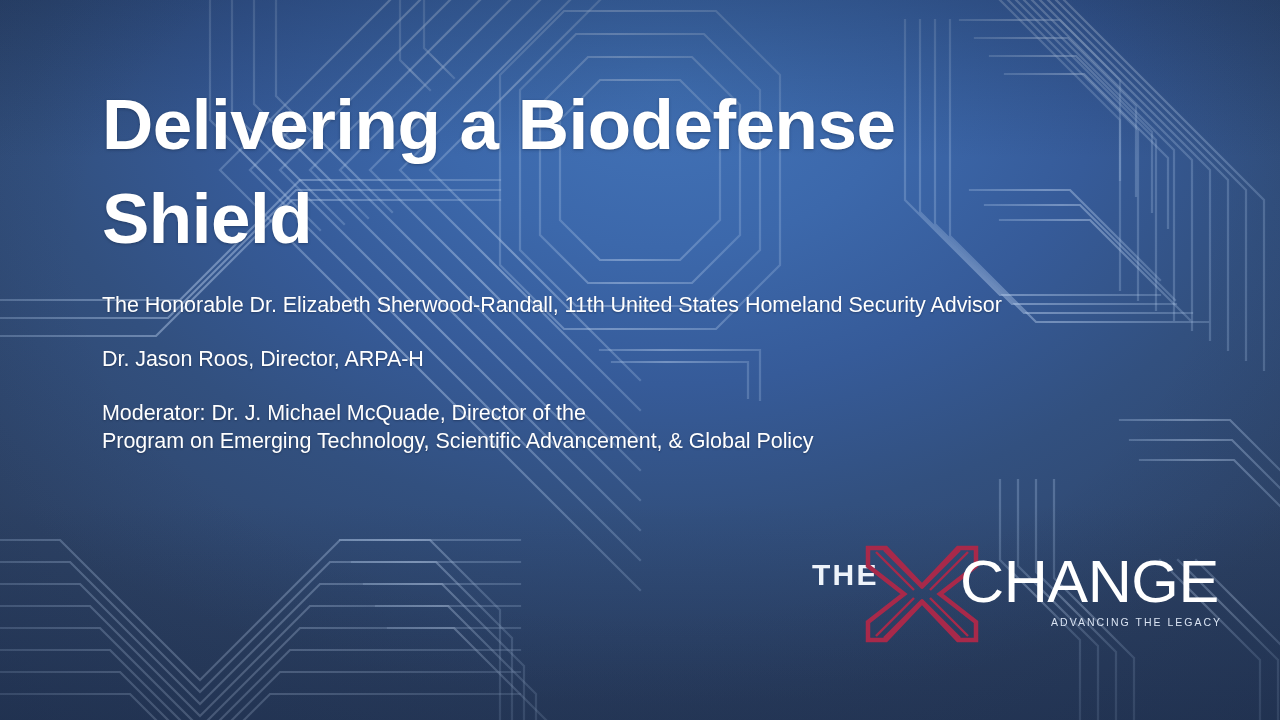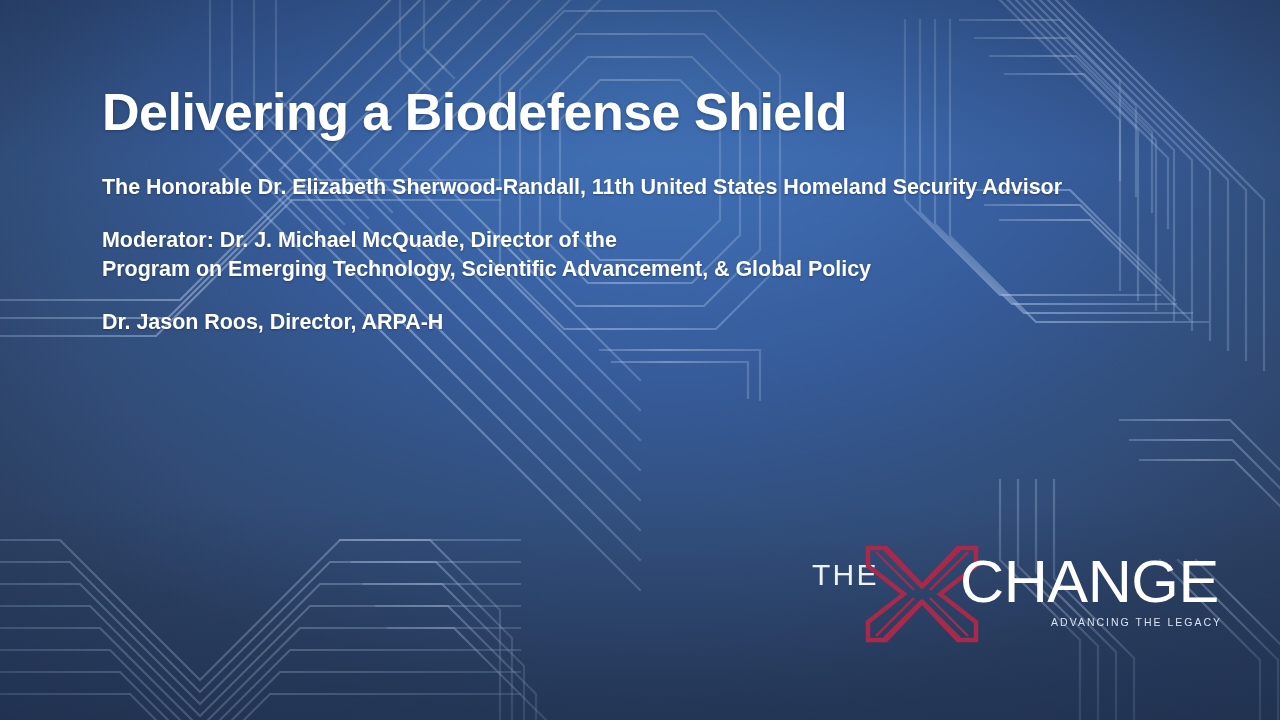--- a/index.html
+++ b/index.html
@@ -33,56 +33,56 @@
 
   
   #content {
     position:absolute;
     left:102px; top:78px;
     width:1120px;
   }
 
   #title {
     color:#ffffff;
-    font-size:52px;
+    font-size:71px;
     line-height:1.32;
     font-weight:700;
     letter-spacing:-0.5px;
     max-width:1010px;
     text-shadow:0 1px 3px rgba(14,26,48,0.38);
   }
 
   #speakers { margin-top:26px; }
 
   .speaker-line {
     color:#ffffff;
     font-size:21.5px;
     line-height:1.33;
-    font-weight:700;
+    font-weight:400;
     letter-spacing:-0.05px;
     margin-bottom:25px;
     text-shadow:0 1px 2px rgba(14,26,48,0.40);
     white-space:pre-line;
   }
   .speaker-line:last-child { margin-bottom:0; }
 
   
   #logo {
     position:absolute;
     left:812px; top:552px;
     width:412px; height:104px;
   }
   #logo-row {
     position:absolute; left:0; top:6px;
     display:flex; align-items:center;
   }
   #logo-the {
     color:#eef3fa;
     font-size:30px;
-    font-weight:400;
+    font-weight:700;
     letter-spacing:2.2px;
     line-height:1;
     position:relative; top:2px;
   }
   #logo-x {
     position:absolute;
     left:44px; top:-10px;
     width:132px; height:104px;
   }
   #logo-change {
@@ -258,23 +258,23 @@
   </div>
 
   <div id="vignette"></div>
 
   <div id="content">
 
     <h1 id="title">Delivering a Biodefense Shield</h1>
 
     <div id="speakers">
       <p class="speaker-line">The Honorable Dr. Elizabeth Sherwood-Randall, 11th United States Homeland Security Advisor</p>
+      <p class="speaker-line">Dr. Jason Roos, Director, ARPA-H</p>
       <p class="speaker-line">Moderator: Dr. J. Michael McQuade, Director of the
 Program on Emerging Technology, Scientific Advancement, &amp; Global Policy</p>
-      <p class="speaker-line">Dr. Jason Roos, Director, ARPA-H</p>
     </div>
   </div>
 
   <div id="logo">
 
     <div id="logo-row">
       <span id="logo-the">THE</span>
     </div>
 
     <svg id="logo-x" viewBox="0 0 132 104" aria-hidden="true">

